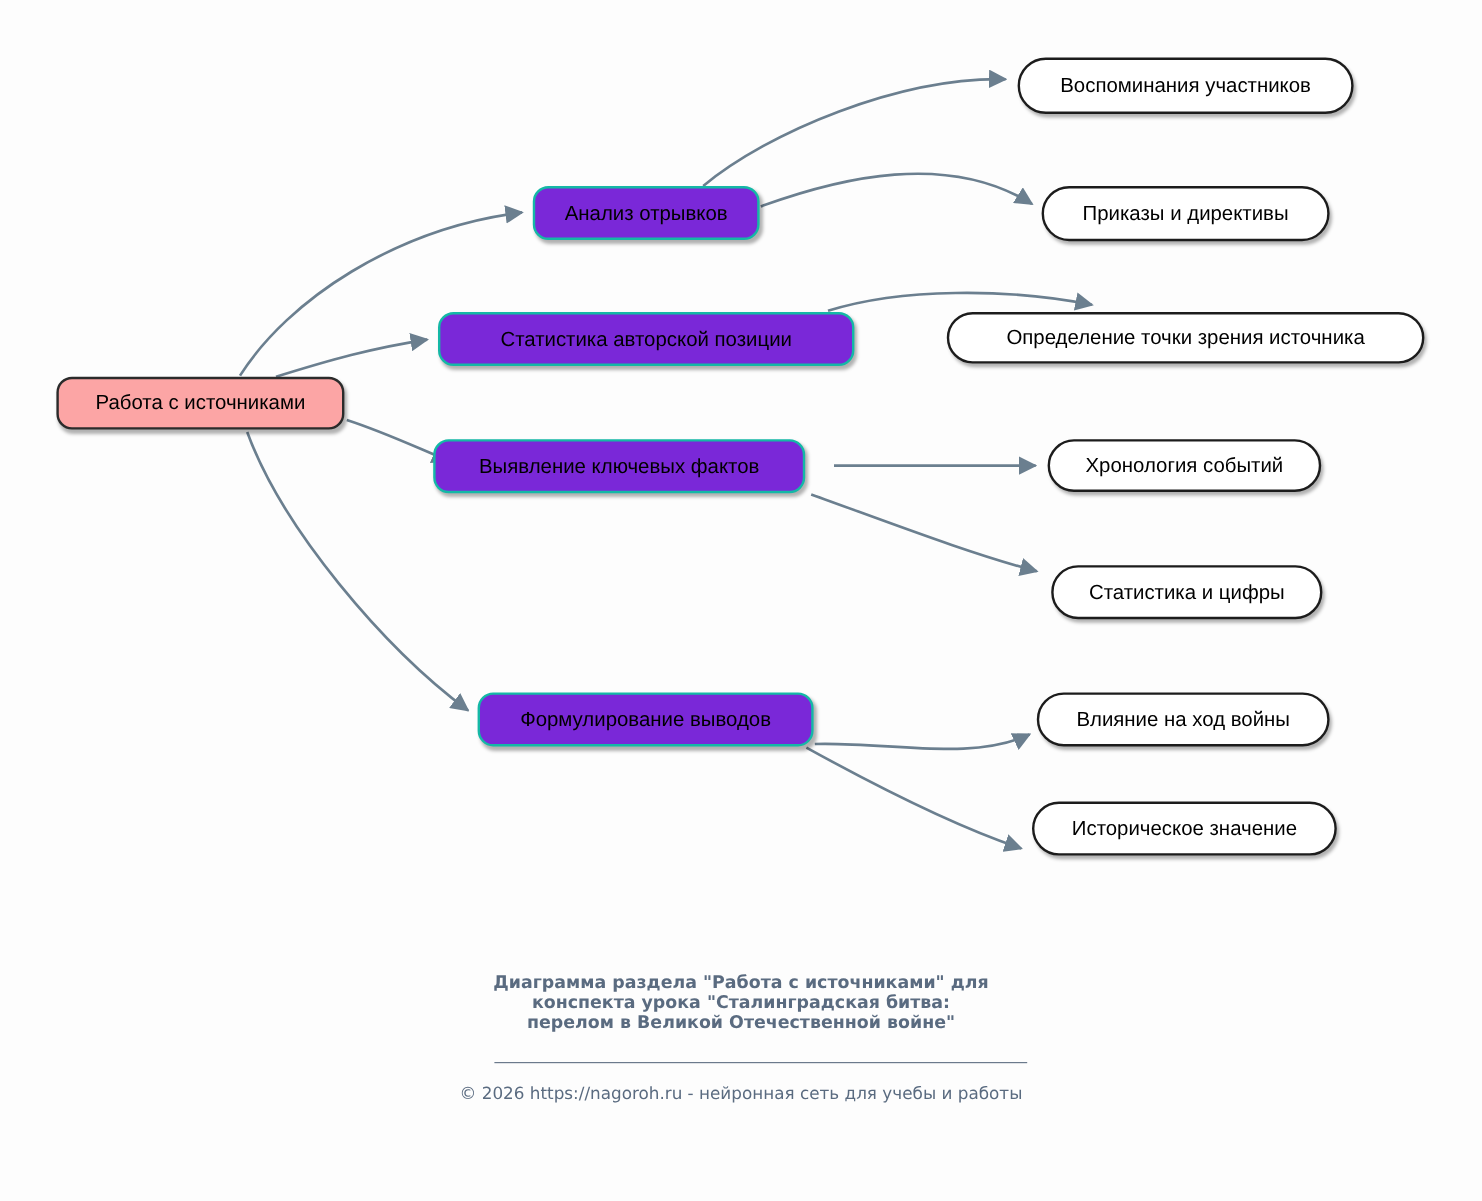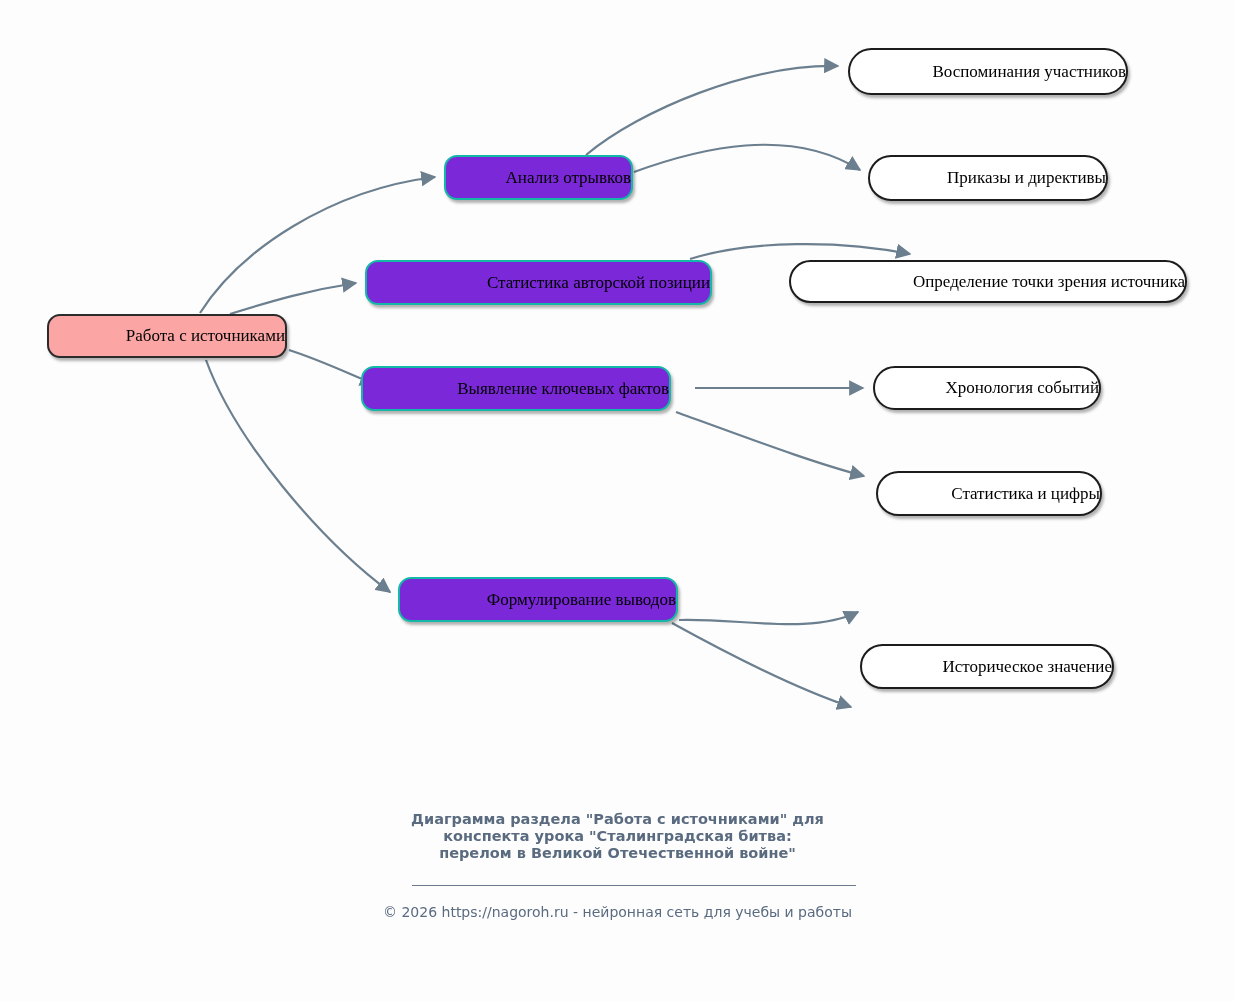--- a/index.html
+++ b/index.html
@@ -26,23 +26,23 @@
     left: 0; top: 0;
     width: 1235px;
     height: 1001px;
     pointer-events: none;
   }
   .node {
     position: absolute;
     box-sizing: border-box;
     display: flex;
     align-items: center;
-    justify-content: flex-end;
+    justify-content: center;
     white-space: nowrap;
-    font-family: Liberation Serif, serif;
+    font-family: Liberation Sans, sans-serif;
     color: #000000;
   }
   .node.root {
     background: #fca5a5;
     border: 2px solid #2b2b2b;
     border-radius: 13px;
     font-size: 17px;
     box-shadow: 2px 3px 3px rgba(0,0,0,0.30);
   }
   .node.branch {
@@ -147,21 +147,24 @@
   <div class="node leaf" style="left:873px; top:366px; width:228px; height:44px;">
     <span>Хронология событий</span>
   </div>
   <div class="node leaf" style="left:876px; top:471px; width:226px; height:45px;">
     <span>Статистика и цифры</span>
   </div>
 
   <div class="node branch" style="left:398px; top:577px; width:280px; height:45px;">
     <span>Формулирование выводов</span>
   </div>
-  <div class="node leaf" style="left:860px; top:644px; width:254px; height:45px;">
+  <div class="node leaf" style="left:864px; top:577px; width:244px; height:45px;">
+    <span>Влияние на ход войны</span>
+  </div>
+  <div class="node leaf" style="left:860px; top:668px; width:254px; height:45px;">
     <span>Историческое значение</span>
   </div>
 
   <div class="footer footer-caption">
     <div>Диаграмма раздела "Работа с источниками" для</div>
     <div>конспекта урока "Сталинградская битва:</div>
     <div>перелом в Великой Отечественной войне"</div>
   </div>
   <div class="footer-rule"></div>
   <div class="footer footer-credit">© 2026 https://nagoroh.ru - нейронная сеть для учебы и работы</div>

